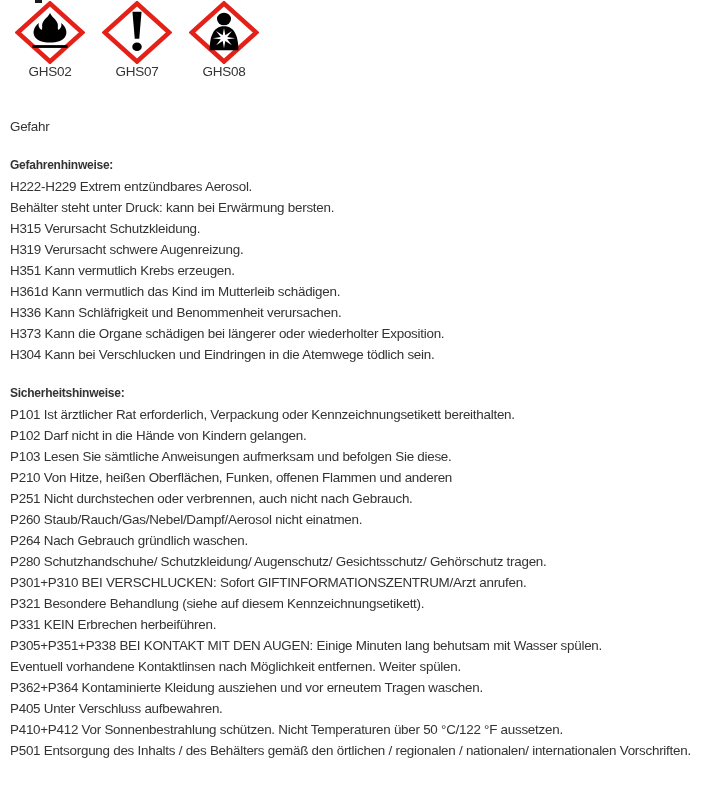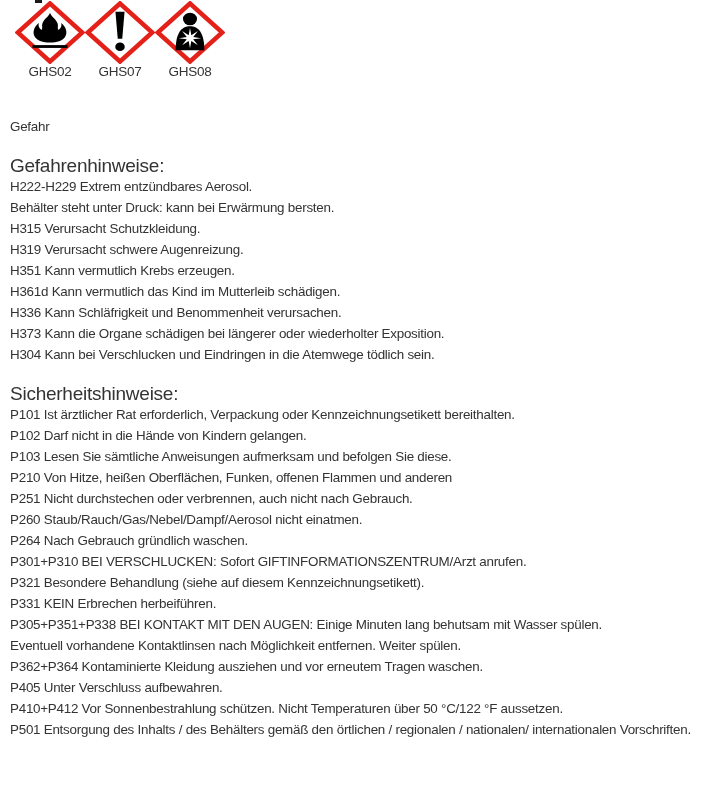--- a/index.html
+++ b/index.html
@@ -16,21 +16,21 @@
     color:var(--ink);
     font-size:13.4px;
     letter-spacing:-0.25px;
     position:relative;
   }
   .page{padding:0 10px;}
   .crop-artifact{
     position:absolute;left:35px;top:0;width:7px;height:3px;background:#1a1a1a;
   }
   .picto-row{
-    display:flex;gap:0;
+    display:flex;gap:17px;
     padding-top:1px;
     margin-left:5px;
     align-items:flex-end;
   }
   .picto{
     margin:0;
     display:flex;flex-direction:column;align-items:center;
     width:70px;
   }
   .picto svg{display:block;width:70px;height:63px;}
@@ -40,22 +40,22 @@
     font-size:13.5px;
     text-align:center;
   }
   .signal{
     margin:36px 0 0 0;
     font-weight:normal;
     line-height:21px;
   }
   section h3{
     margin:18px 0 0 0;
-    font-size:19px;
-    font-weight:normal;
+    font-size:12px;
+    font-weight:bold;
     line-height:21px;
   }
   .lines p{
     margin:0;
     line-height:21px;
     white-space:nowrap;
   }
   .diamond{fill:#ffffff;stroke:var(--red);stroke-width:7;stroke-linejoin:miter;}
   .glyph{fill:#000000;}
 </style>
@@ -118,20 +118,21 @@
   <section>
     <h3>Sicherheitshinweise:</h3>
     <div class="lines">
         <p>P101 Ist ärztlicher Rat erforderlich, Verpackung oder Kennzeichnungsetikett bereithalten.</p>
         <p>P102 Darf nicht in die Hände von Kindern gelangen.</p>
         <p>P103 Lesen Sie sämtliche Anweisungen aufmerksam und befolgen Sie diese.</p>
         <p>P210 Von Hitze, heißen Oberflächen, Funken, offenen Flammen und anderen</p>
         <p>P251 Nicht durchstechen oder verbrennen, auch nicht nach Gebrauch.</p>
         <p>P260 Staub/Rauch/Gas/Nebel/Dampf/Aerosol nicht einatmen.</p>
         <p>P264 Nach Gebrauch gründlich waschen.</p>
+        <p>P280 Schutzhandschuhe/ Schutzkleidung/ Augenschutz/ Gesichtsschutz/ Gehörschutz tragen.</p>
         <p>P301+P310 BEI VERSCHLUCKEN: Sofort GIFTINFORMATIONSZENTRUM/Arzt anrufen.</p>
         <p>P321 Besondere Behandlung (siehe auf diesem Kennzeichnungsetikett).</p>
         <p>P331 KEIN Erbrechen herbeiführen.</p>
         <p>P305+P351+P338 BEI KONTAKT MIT DEN AUGEN: Einige Minuten lang behutsam mit Wasser spülen.</p>
         <p>Eventuell vorhandene Kontaktlinsen nach Möglichkeit entfernen. Weiter spülen.</p>
         <p>P362+P364 Kontaminierte Kleidung ausziehen und vor erneutem Tragen waschen.</p>
         <p>P405 Unter Verschluss aufbewahren.</p>
         <p>P410+P412 Vor Sonnenbestrahlung schützen. Nicht Temperaturen über 50 °C/122 °F aussetzen.</p>
         <p>P501 Entsorgung des Inhalts / des Behälters gemäß den örtlichen / regionalen / nationalen/ internationalen Vorschriften.</p>
       </div>

